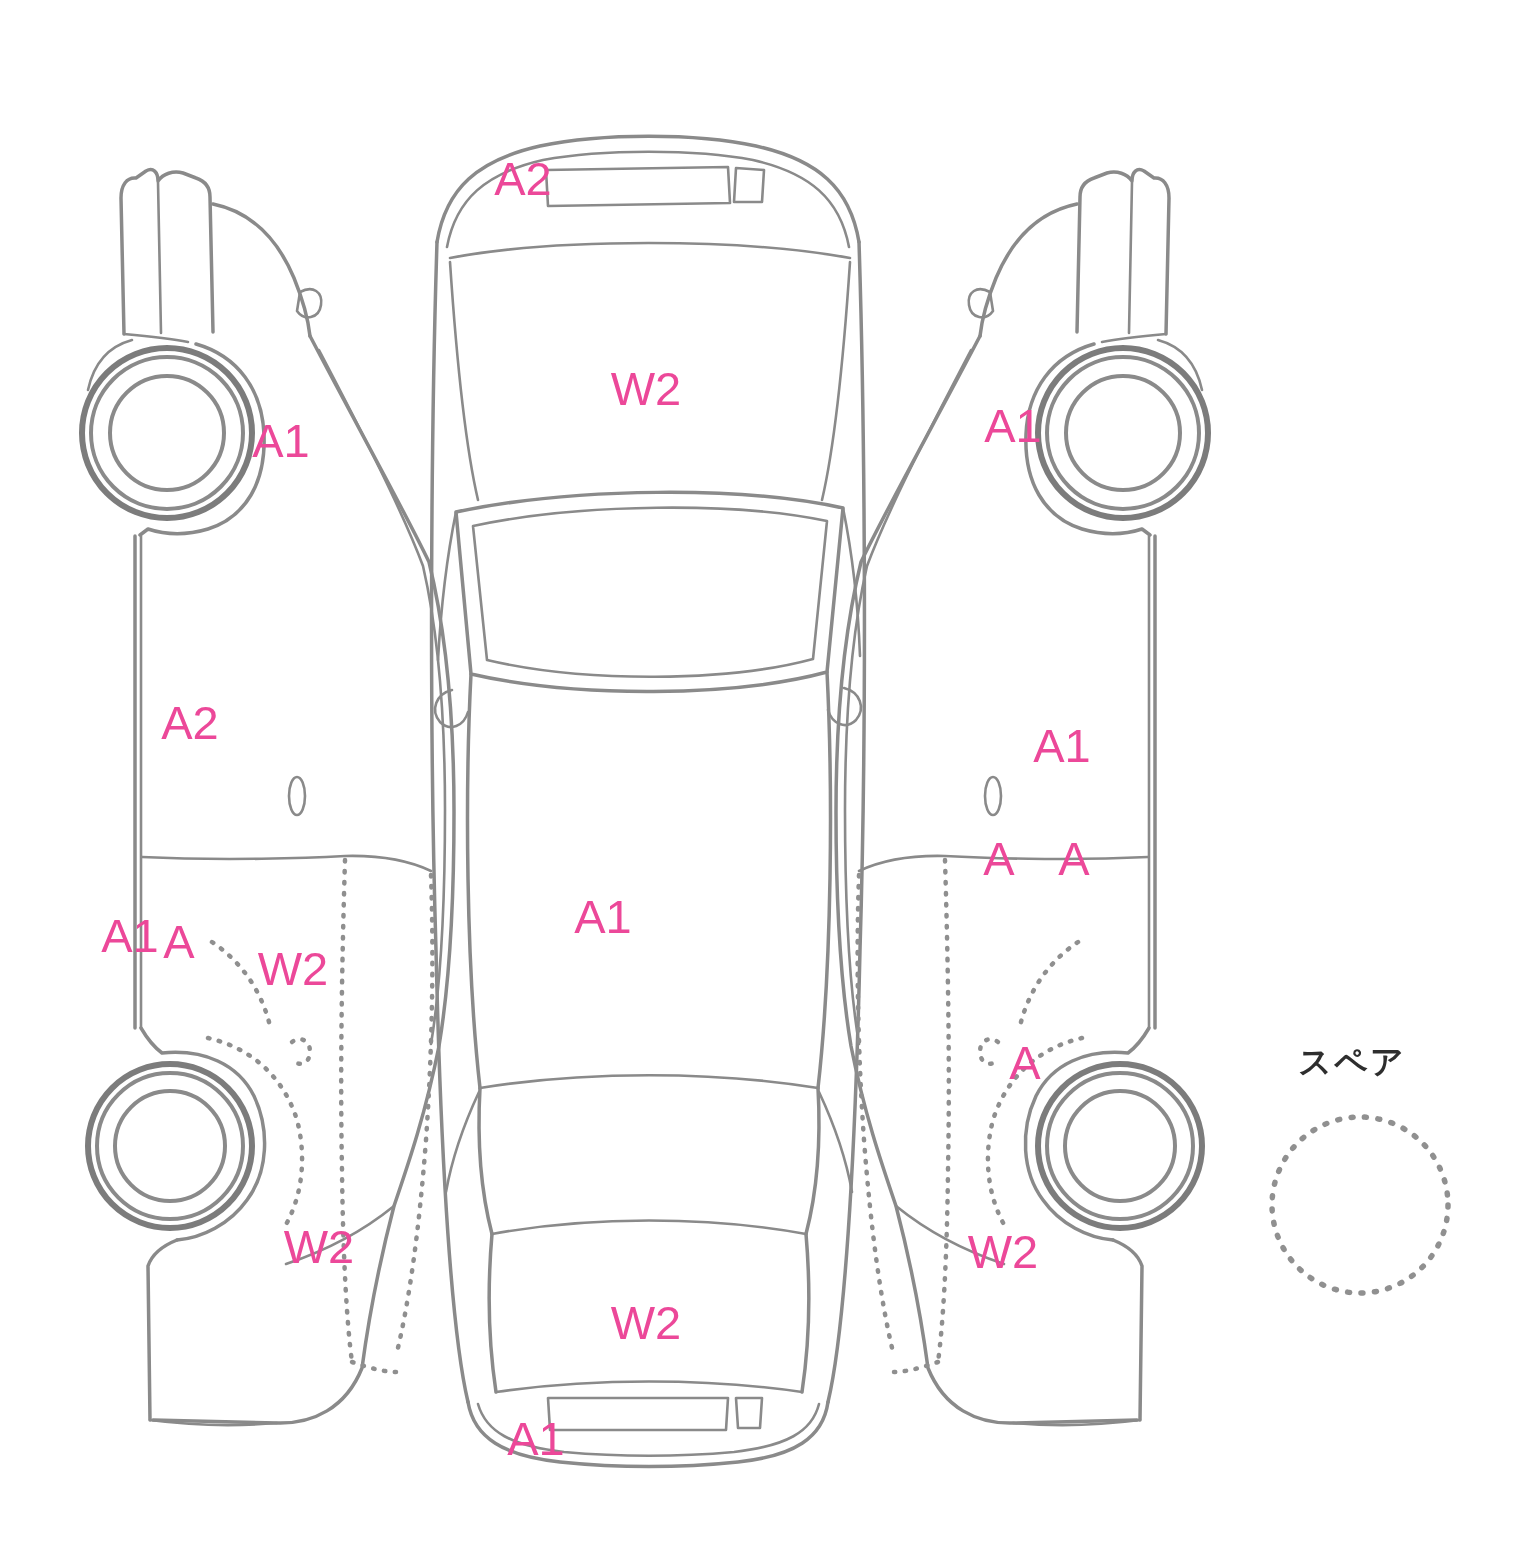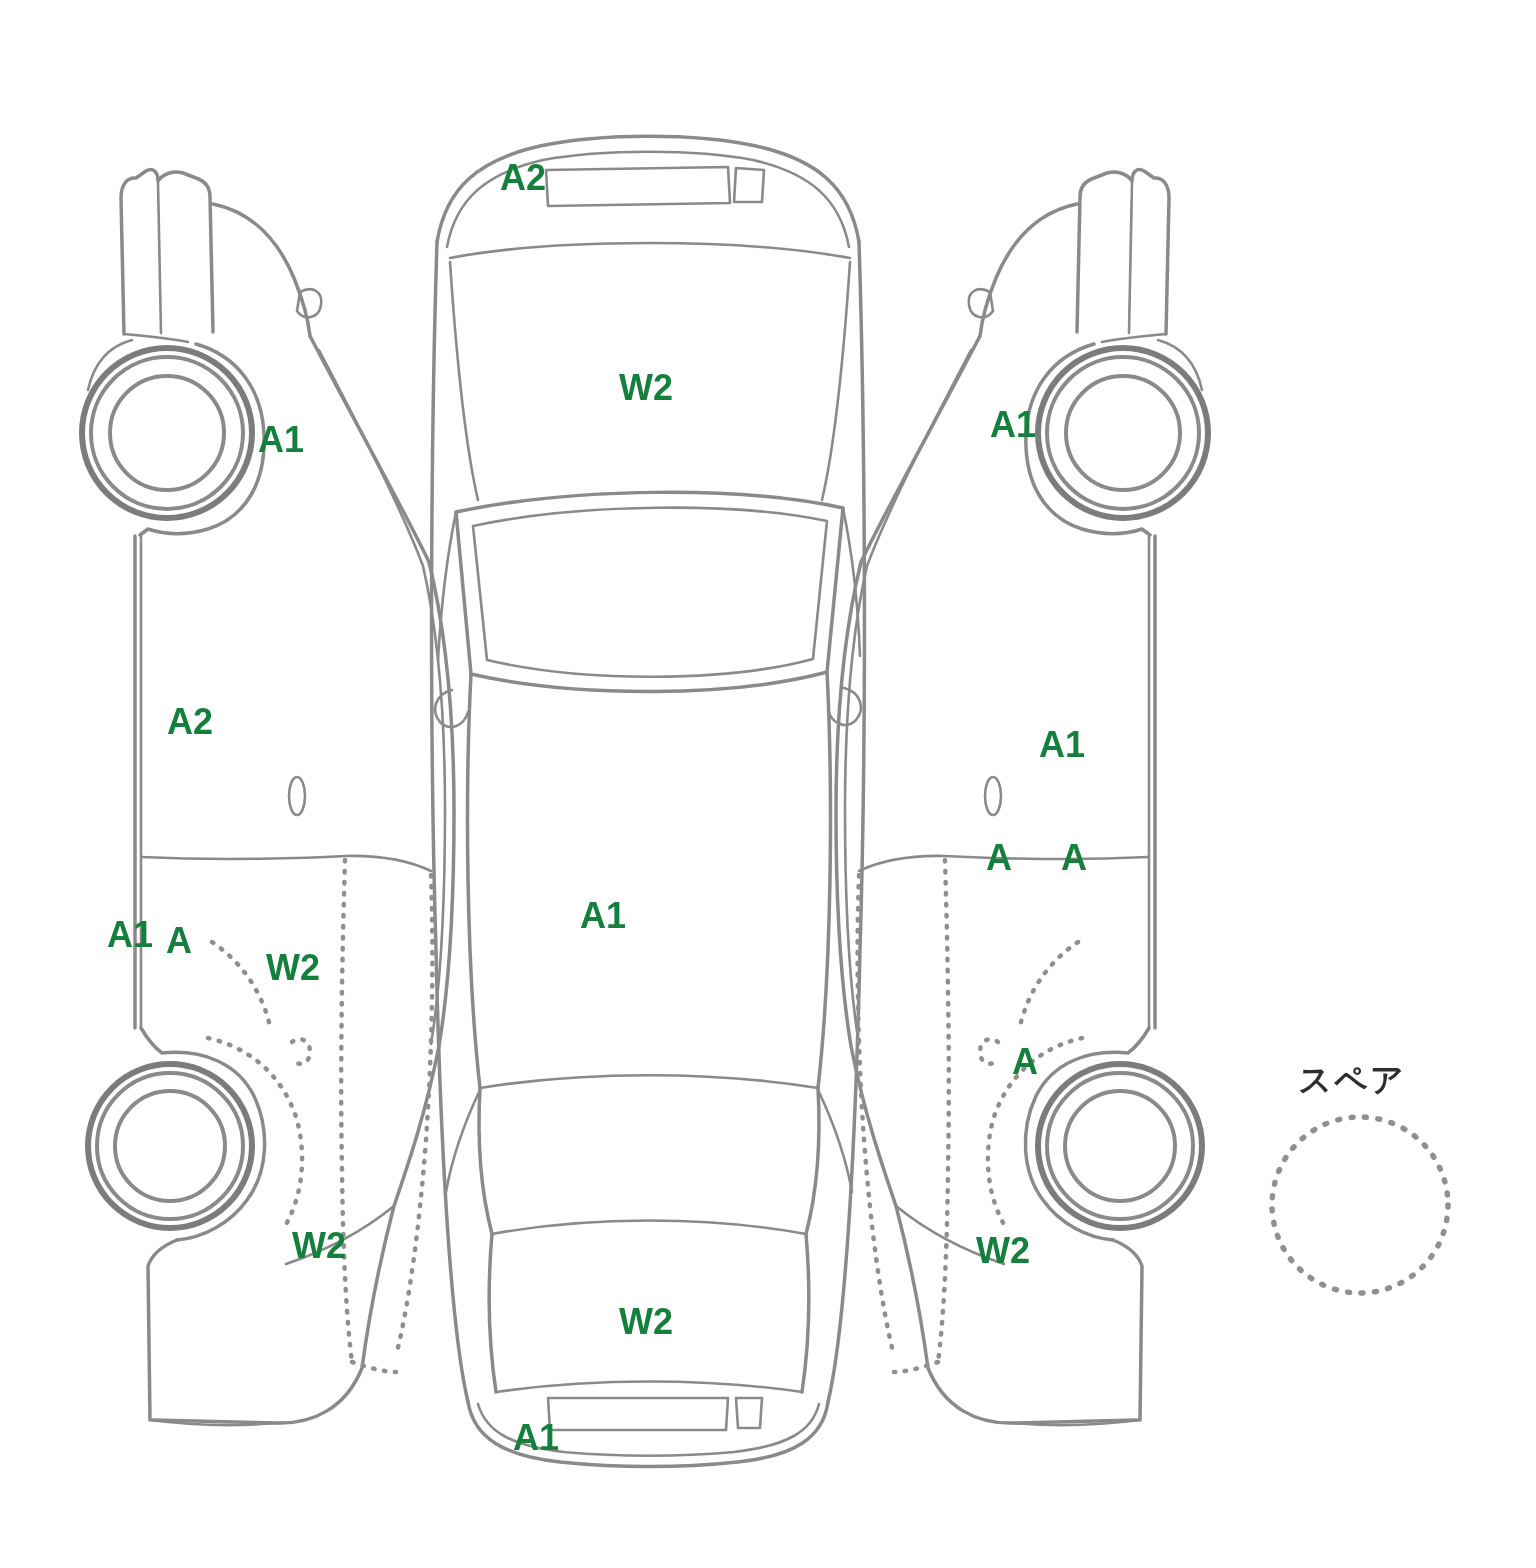--- a/index.html
+++ b/index.html
@@ -9,23 +9,23 @@
   }
   .art{position:absolute;left:0;top:0;}
   .ln{fill:none;stroke:#8a8a8a;stroke-width:3.5;stroke-linejoin:round;stroke-linecap:round;}
   .thin{stroke-width:2.6;}
   .tire{fill:none;stroke:#7c7c7c;stroke-width:6;}
   .rim{fill:none;stroke:#8a8a8a;stroke-width:4;}
   .dotted{fill:none;stroke:#8f8f8f;stroke-width:4.5;stroke-dasharray:1.5 9.5;stroke-linecap:round;}
   .spare-dotted{fill:none;stroke:#909090;stroke-width:5.5;stroke-dasharray:2 11.5;stroke-linecap:round;}
   .label{
     position:absolute;transform:translate(-50%,-50%);
-    font-size:36px;font-weight:700;color:#15803d;white-space:nowrap;
+    font-size:47px;font-weight:400;color:#ec4899;white-space:nowrap;
   }
-  .label.jp{font-size:33px;font-weight:700;color:#2e2e2e;letter-spacing:2px;margin-top:18px;}
+  .label.jp{font-size:33px;font-weight:700;color:#2e2e2e;letter-spacing:2px;}
 </style>
 </head>
 <body>
 
 <div class="canvas">
 
   <svg class="art" width="1536" height="1568" viewBox="0 0 1536 1568">
 
     <g>
 

